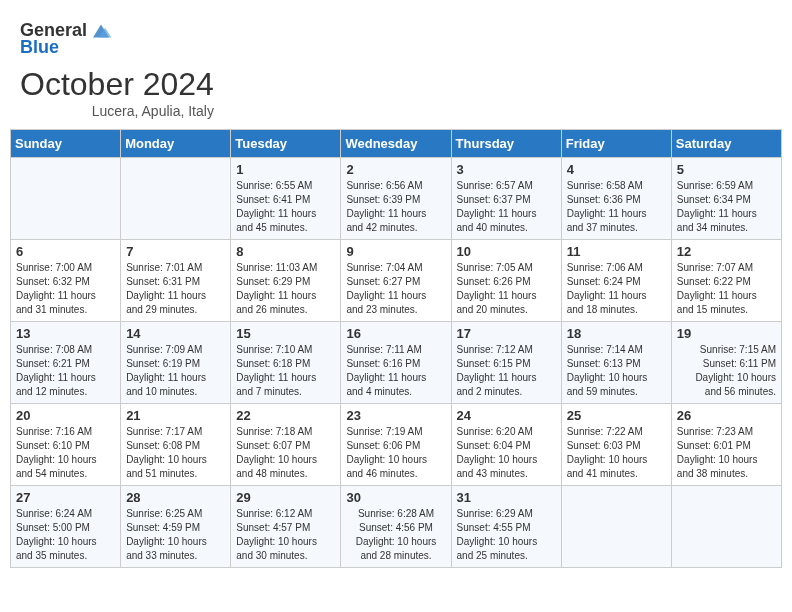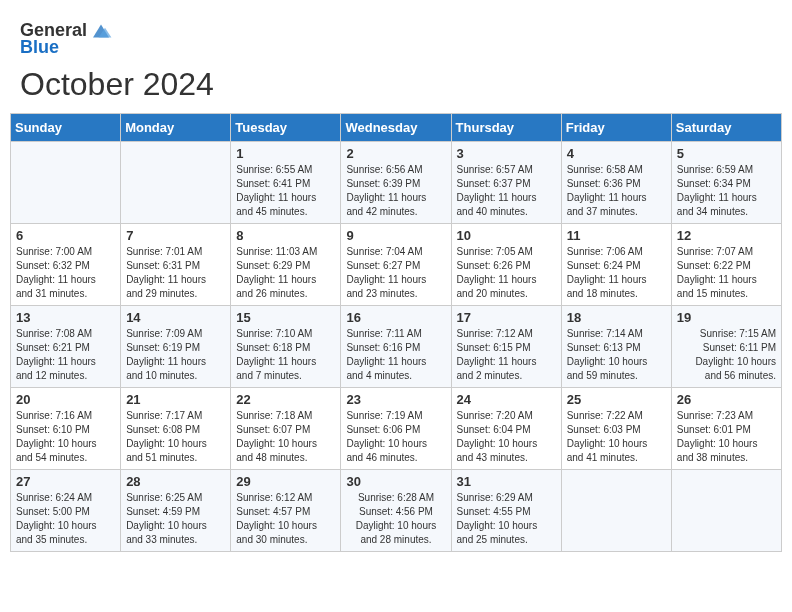--- a/index.html
+++ b/index.html
@@ -106,20 +106,21 @@
         <svg class="logo-icon" viewBox="0 0 30 24" xmlns="http://www.w3.org/2000/svg">
           <polygon points="5,20 15,4 25,20" fill="#2878c3" opacity="0.8"></polygon>
           <polygon points="12,20 20,8 28,20" fill="#5ba3e0" opacity="0.7"></polygon>
         </svg>
       </div>
       <span class="logo-text-blue" style="margin-top:-4px;">Blue</span>
     </div>
   </div>
   <div class="title-area">
     <div class="month-title">October 2024</div>
+    <div class="subtitle">Lucera, Apulia, Italy</div>
   </div>
 </div>
 
 <table class="calendar">
   <thead>
     <tr id="weekday-header">
         <th>Sunday</th>
         <th>Monday</th>
         <th>Tuesday</th>
         <th>Wednesday</th>
@@ -271,21 +272,21 @@
 Daylight: 10 hours and 48 minutes.</div>
         </td>
         <td>
           <span class="day-number">23</span>
           <div class="day-info" style="white-space: pre-line;">Sunrise: 7:19 AM
 Sunset: 6:06 PM
 Daylight: 10 hours and 46 minutes.</div>
         </td>
         <td>
           <span class="day-number">24</span>
-          <div class="day-info" style="white-space: pre-line;">Sunrise: 7:20 AM
+          <div class="day-info" style="white-space: pre-line;">Sunrise: 6:20 AM
 Sunset: 6:04 PM
 Daylight: 10 hours and 43 minutes.</div>
         </td>
         <td>
           <span class="day-number">25</span>
           <div class="day-info" style="white-space: pre-line;">Sunrise: 7:22 AM
 Sunset: 6:03 PM
 Daylight: 10 hours and 41 minutes.</div>
         </td>
         <td>

